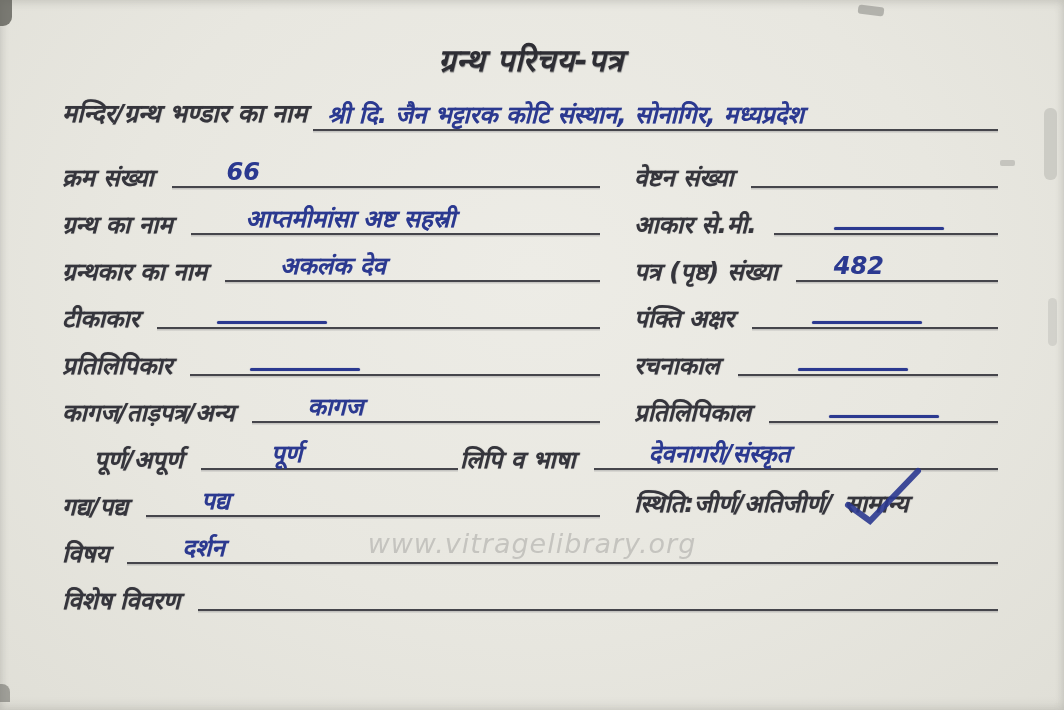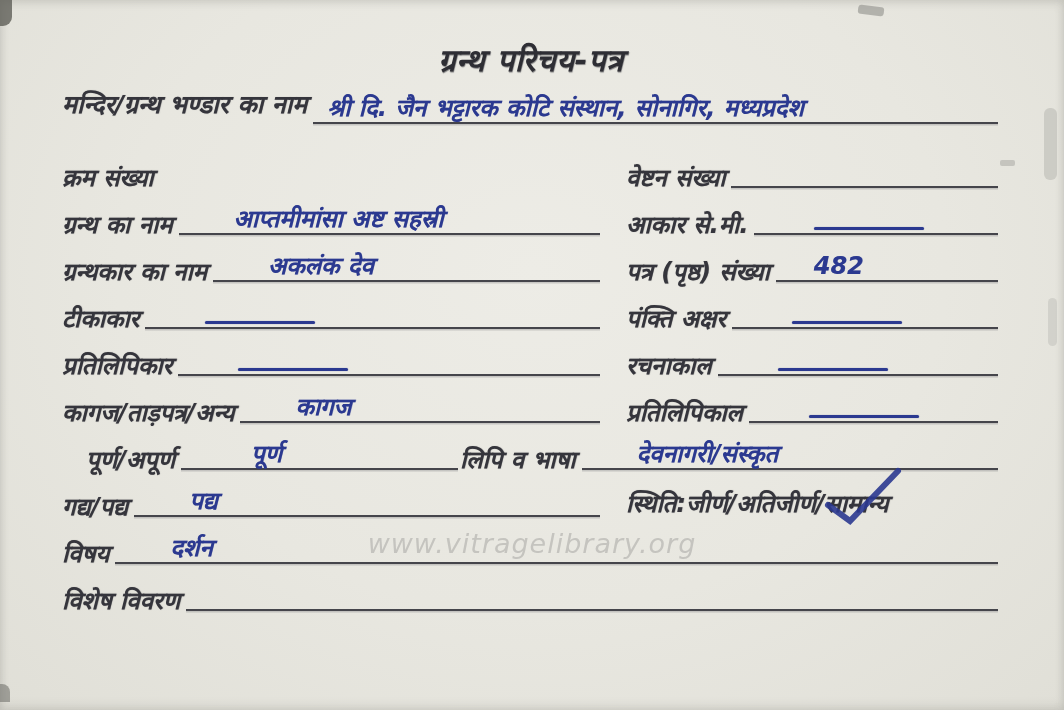--- a/index.html
+++ b/index.html
@@ -25,28 +25,28 @@
     white-space:nowrap;text-shadow:.4px .4px .7px rgba(53,53,60,.5);
   }
   .ink{color:#2b3990;font-weight:600;text-shadow:.3px .3px .5px rgba(43,57,144,.45);}
   .entry{
     flex:1;display:flex;align-items:flex-end;min-width:20px;
     border-bottom:2.5px solid #45454b;
     box-shadow:0 1.5px 0 rgba(70,70,76,.22);
     margin:0 2px 5px 6px;height:34px;box-sizing:border-box;
   }
   .value{font-size:24px;line-height:28px;margin-left:55px;white-space:nowrap;}
-  .header-row{display:flex;align-items:flex-start;height:48px;margin-bottom:8px;}
+  .header-row{display:flex;align-items:center;height:48px;margin-bottom:8px;}
   .header-row .label{font-size:25px;}
   .header-row .entry{margin-bottom:1px;}
   .header-row .value{margin-left:14px;}
   .form-row{display:flex;align-items:flex-end;height:47px;}
-  .cell{display:flex;align-items:flex-end;}
+  .cell{display:flex;align-items:flex-end;gap:12px;}
   .cl{width:540px;}
-  .cr{flex:1;margin-left:24px;}
+  .cr{flex:1;margin-left:32px;}
   .cell-full{flex:1;}
   .ink-dash{
     width:110px;height:3.5px;border-radius:2px;margin:0 0 3px 60px;
     background:#2b3990;box-shadow:0 0 1px rgba(43,57,144,.6);
   }
   .sthiti-cell{align-items:flex-end;padding-bottom:3px;}
   .checked-wrap{position:relative;display:inline-block;}
   .check-svg{position:absolute;left:-10px;top:-22px;width:96px;height:58px;overflow:visible;}
   .watermark{
     position:absolute;left:50%;top:528px;transform:translateX(-50%);
@@ -81,20 +81,23 @@
     <span class="entry">
       <span class="value ink">श्री दि. जैन भट्टारक कोटि संस्थान, सोनागिर, मध्यप्रदेश</span>
     </span>
   </div>
 
   <div class="form">
 
     <div class="form-row">
       <div class="cell cl">
         <span class="label">क्रम संख्या</span>
+        <span class="entry">
+          <span class="value ink">66</span>
+        </span>
       </div>
       <div class="cell cr">
         <span class="label">वेष्टन संख्या</span>
         <span class="entry">
           <span class="value ink"></span>
         </span>
       </div>
     </div>
 
     <div class="form-row">

